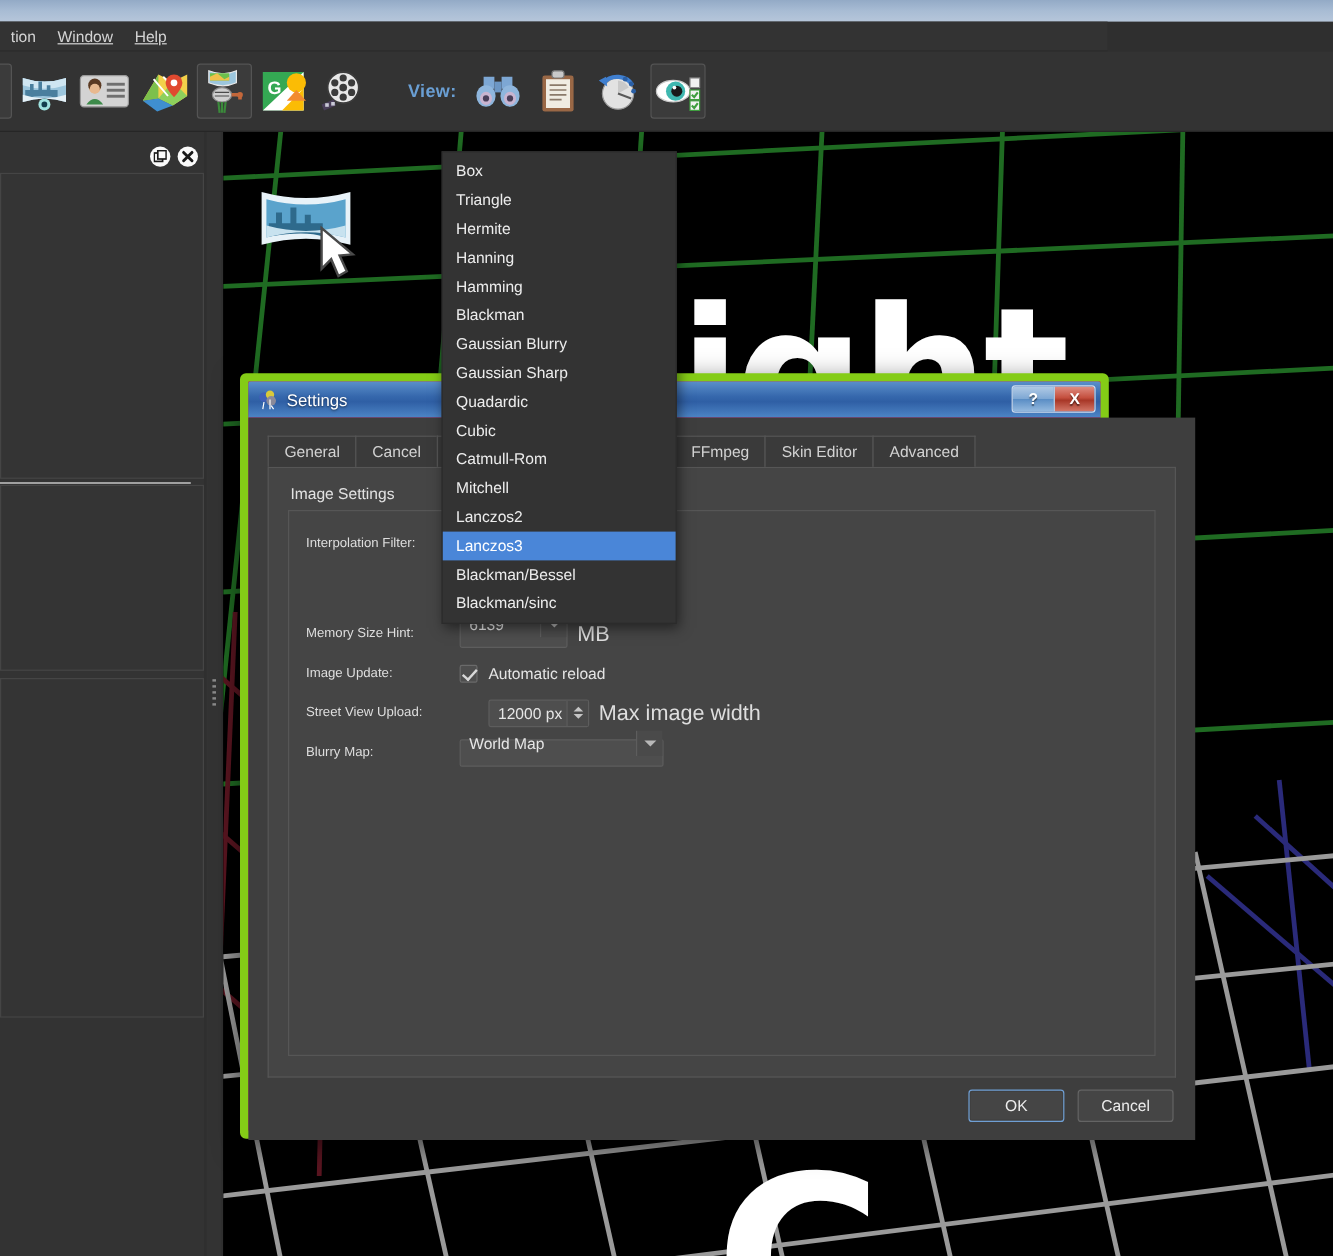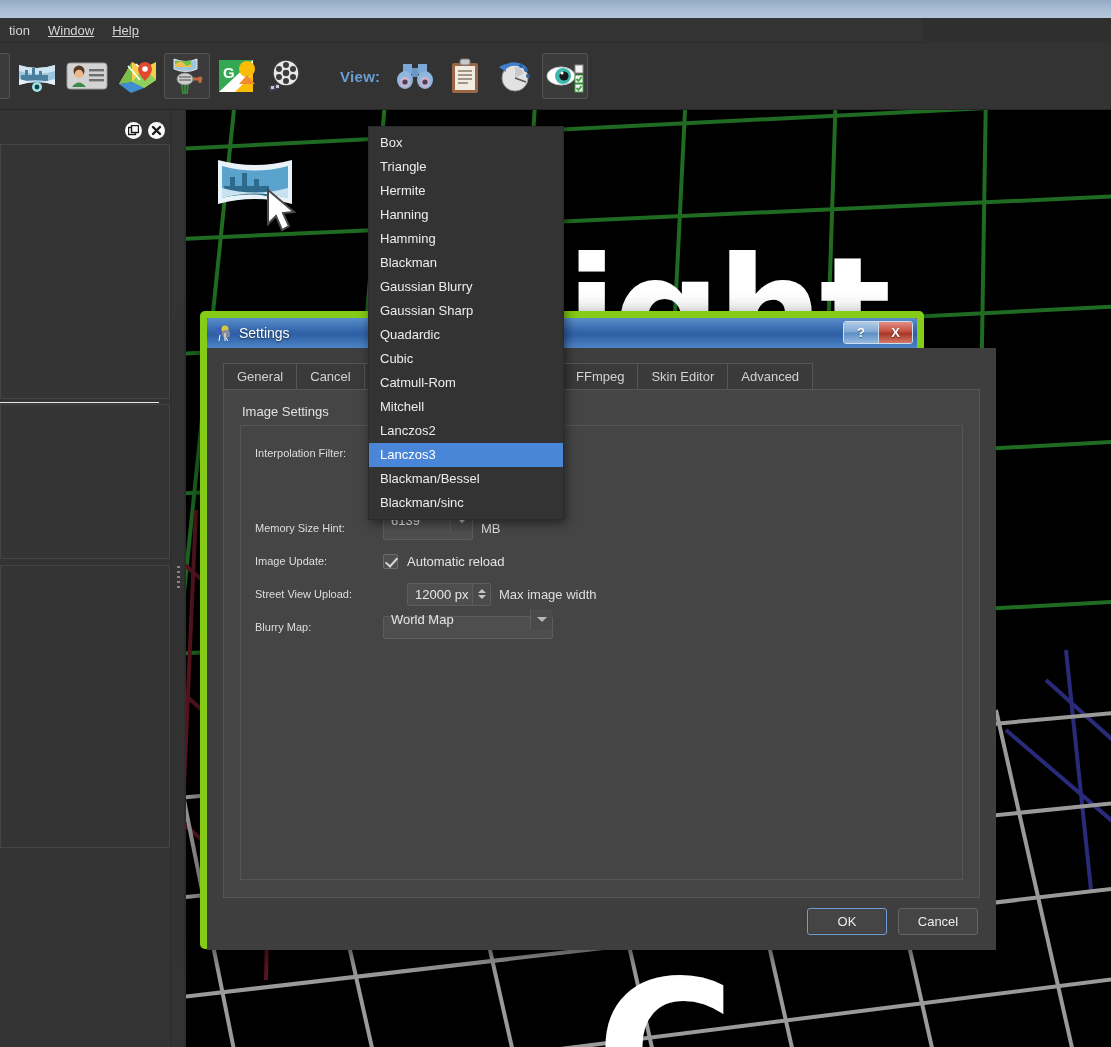--- a/index.html
+++ b/index.html
@@ -202,21 +202,21 @@
     width: 22px; height: 21px; display: flex; align-items: center; justify-content: center;
     border-left: 1px solid #5d5d5d; background: #4a4a4a;
   }
   .combo.wide { width: 170px; }
   .combo.mem { width: 78px; }
 
   .tri-down {
     width: 0; height: 0; border-left: 5px solid transparent;
     border-right: 5px solid transparent; border-top: 5px solid #b8b8b8;
   }
-  .unit { color: #dedede; font-size: 13px; margin-left: 8px; }
+  .unit { color: #dedede; font-size: 18px; margin-left: 8px; }
 
   .checkbox {
     width: 15px; height: 15px; background: #4e4e4e;
     border: 1px solid #6a6a6a; border-radius: 2px;
     display: flex; align-items: center; justify-content: center;
     position: relative;
   }
   .checkbox.checked::after {
     content: ""; position: absolute;
     left: 4px; top: 0px; width: 5px; height: 10px;

